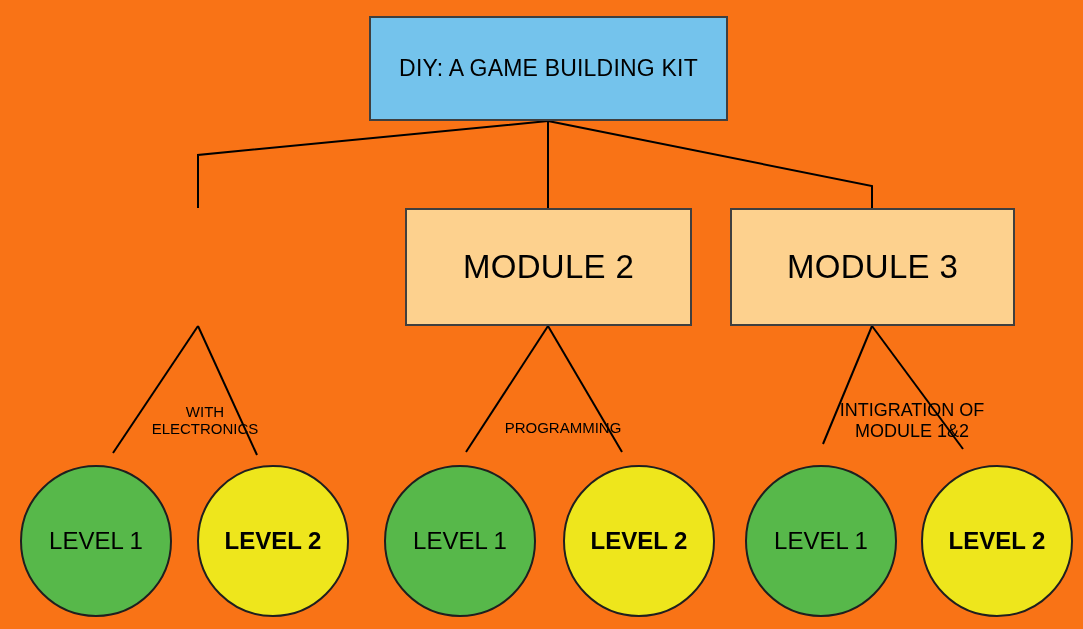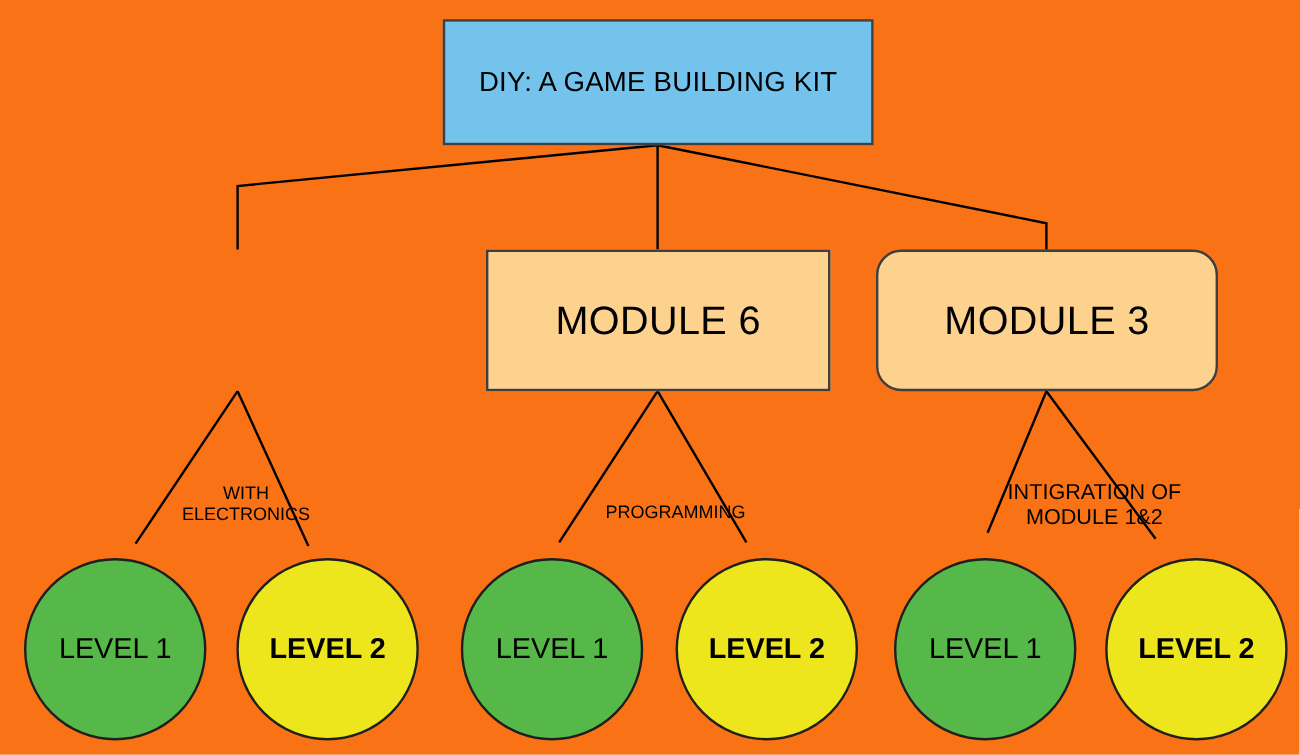--- a/index.html
+++ b/index.html
@@ -47,21 +47,21 @@
   }
   .module-node {
     top: 208px;
     height: 118px;
     background: #fdd18e;
     font-size: 33px;
     letter-spacing: 0.3px;
   }
   #module-1 { left: 77px;  width: 283px; }
   #module-2 { left: 405px; width: 287px; }
-  #module-3 { left: 730px; width: 285px; border-radius: 21px; }
+  #module-3 { left: 730px; width: 285px; }
 
   .level-circle {
     position: absolute;
     box-sizing: border-box;
     width: 152px;
     height: 152px;
     border-radius: 50%;
     border: 2px solid #1f1f1f;
     display: flex;
     align-items: center;
@@ -114,21 +114,21 @@
       <path d="M 548 326 L 622 452"></path>
 
       <path d="M 872 326 L 823 444"></path>
       <path d="M 872 326 L 963 449"></path>
     </g>
   </svg>
 
   <div class="node-box" id="root-node">DIY: A GAME BUILDING KIT</div>
 
 
-  <div class="node-box module-node" id="module-2">MODULE 6</div>
+  <div class="node-box module-node" id="module-2">MODULE 2</div>
 
   <div class="node-box module-node" id="module-3">MODULE 3</div>
 
   <div class="edge-label" id="label-module-2">PROGRAMMING</div>
 
   <div class="edge-label" id="label-module-1">WITH
 ELECTRONICS</div>
 
   <div class="edge-label" id="label-module-3">INTIGRATION OF
 MODULE 1&amp;2</div>

